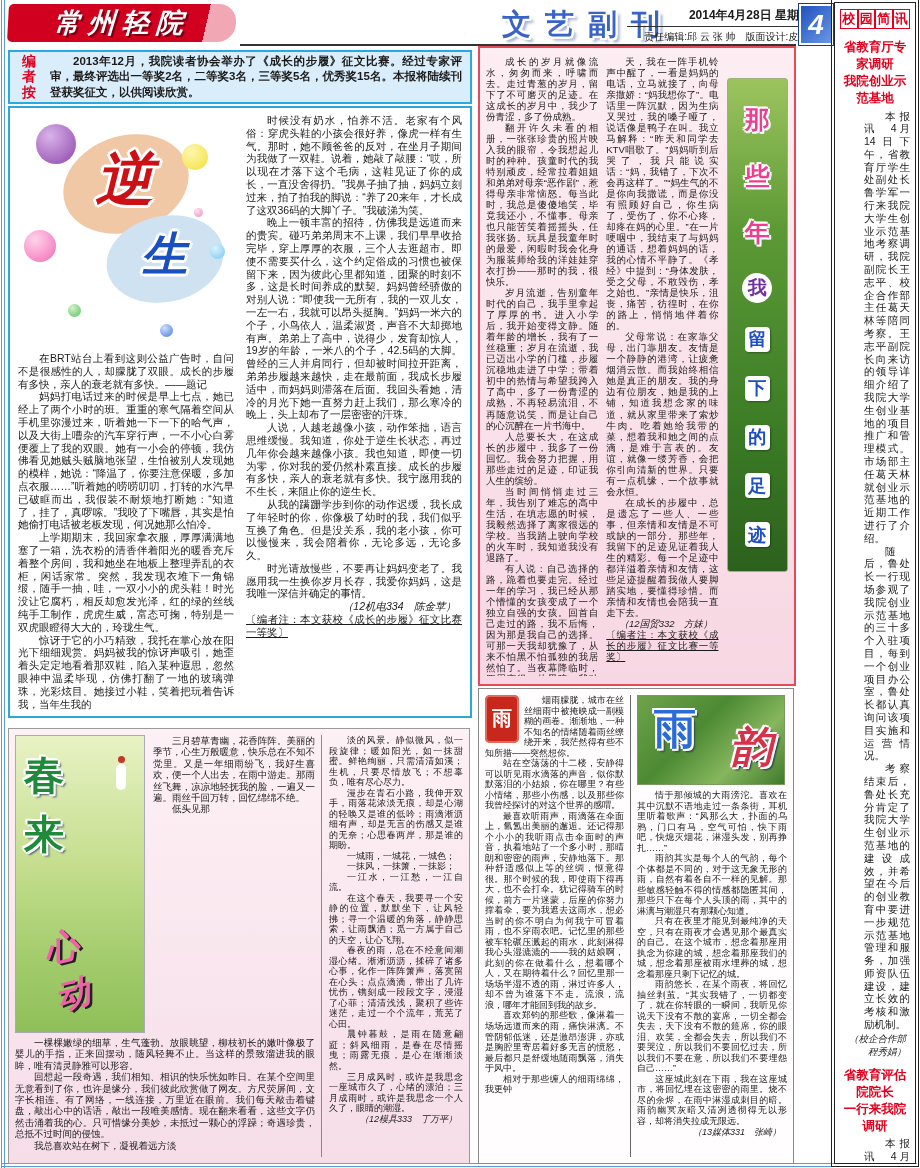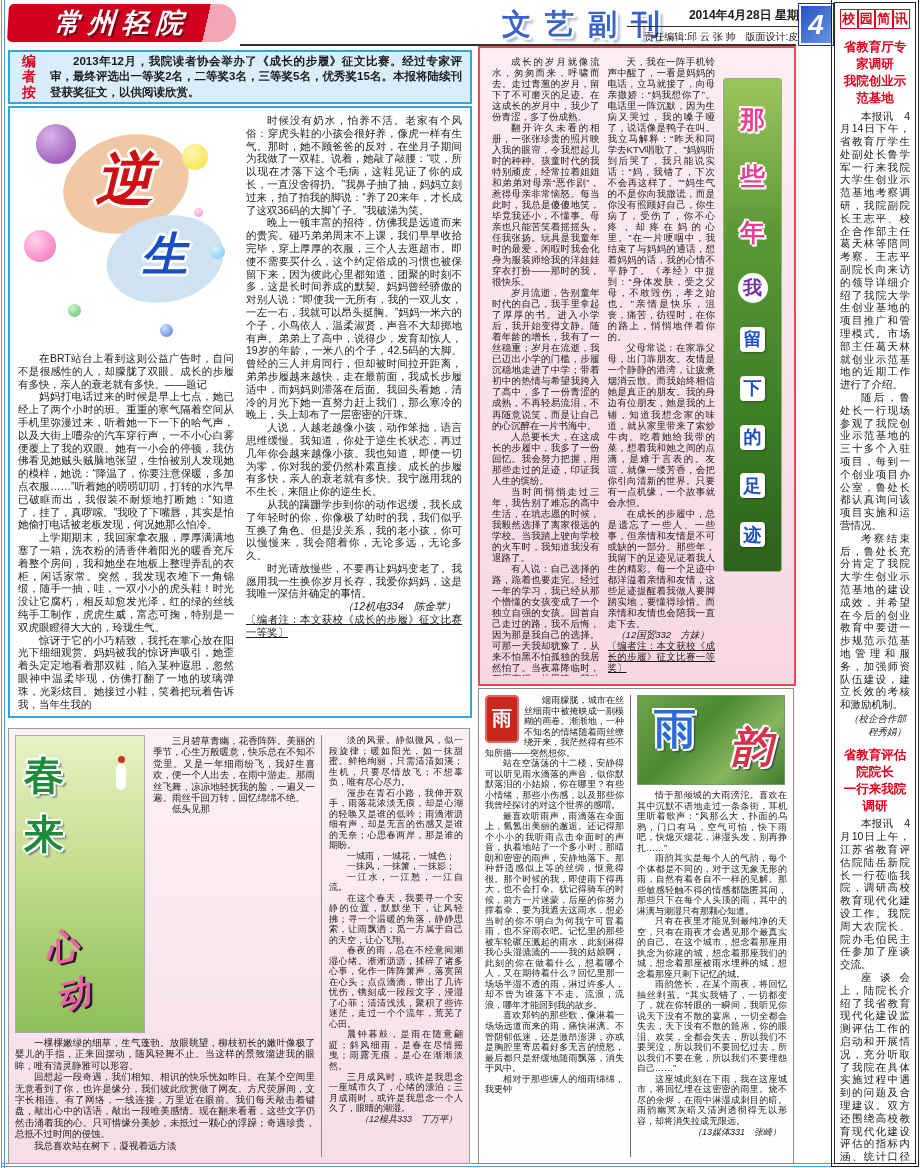--- a/index.html
+++ b/index.html
@@ -50,21 +50,21 @@
   .b1{left:12px;top:6px;width:40px;height:40px;background:radial-gradient(circle at 35% 30%,#d9b3e8,#8e44ad);}
   .b2{left:158px;top:26px;width:26px;height:26px;background:radial-gradient(circle at 35% 30%,#fff6b0,#f3e03a);}
   .b3{left:0px;top:112px;width:32px;height:32px;background:radial-gradient(circle at 35% 30%,#ffd3ea,#f26bb5);}
   .b4{left:186px;top:126px;width:15px;height:15px;background:radial-gradient(circle at 35% 30%,#d7f3ff,#79c7ef);}
   .b5{left:44px;top:186px;width:13px;height:13px;background:radial-gradient(circle at 35% 30%,#d2f3c8,#5abf63);}
   .b6{left:136px;top:206px;width:13px;height:13px;background:radial-gradient(circle at 35% 30%,#cfe0ff,#4a77d8);}
   .b7{left:170px;top:90px;width:9px;height:9px;background:radial-gradient(circle at 35% 30%,#ffe2ef,#ef8ec2);}
   
   .art2{left:478px;top:46px;width:314px;height:636px;border:2px solid #e64a58;
         background:linear-gradient(180deg,#fdeef3,#f7d7e3);}
-  .art2-inner{display:flex;height:100%;padding:8px 12px;box-sizing:border-box;gap:8px;}
+  .art2-inner{display:flex;height:100%;padding:8px 6px;box-sizing:border-box;gap:8px;}
   .art2 .c{width:117px;font-size:9.5px;line-height:1.16;overflow:hidden;}
   .fp-strip{width:62px;height:492px;margin-top:22px;border:1px solid #9bb07d;border-radius:3px;
         background:linear-gradient(180deg,#9cc45e 0%,#5d9a36 30%,#3c7d26 70%,#2c611d 100%);
         display:flex;flex-direction:column;align-items:center;justify-content:space-evenly;}
   .fp-strip .pk{font-size:25px;font-weight:bold;color:#ec3f8f;
         text-shadow:-2px 0 #fff,2px 0 #fff,0 -2px #fff,0 2px #fff,2px 2px #fff,-2px -2px #fff;}
   .fp-me{width:30px;height:30px;border-radius:50%;background:#fff;display:flex;align-items:center;justify-content:center;
         font-size:19px;font-weight:bold;color:#7030a0;}
   .fp-bx{width:25px;height:25px;background:#fff;border-radius:4px;display:flex;align-items:center;justify-content:center;
         font-size:18px;font-weight:bold;color:#1f4fc0;box-shadow:1px 1px 2px rgba(0,0,0,.35);}
@@ -103,21 +103,21 @@
         text-shadow:-2px 0 #fff,2px 0 #fff,0 -2px #fff,0 2px #fff,2px 2px #fff,-2px -2px #fff,3px 3px 2px #234;}
   .rt-yun{position:absolute;right:12px;top:26px;font-size:42px;font-weight:bold;font-style:italic;color:#d8324a;
         text-shadow:-2px 0 #fff,2px 0 #fff,0 -2px #fff,0 2px #fff,2px 2px #fff,-2px -2px #fff,3px 3px 2px #234;}
   
   .sidebar{left:834px;top:2px;width:82px;height:1162px;border:1px solid #222;outline:1px solid #222;outline-offset:2px;
         background:#fff;box-sizing:border-box;padding:6px 5px;display:flex;flex-direction:column;overflow:hidden;}
   .sb-head{display:flex;justify-content:space-between;margin-bottom:6px;}
   .sb-head span{width:16px;height:18px;border:1px solid #e3001e;color:#e3001e;font-weight:bold;font-size:13px;
         display:flex;align-items:center;justify-content:center;}
   .sb-title{color:#e3001e;font-weight:bold;font-size:12.5px;text-align:center;line-height:1.35;margin:4px 0 3px;}
-  .sb-body{font-size:10.5px;line-height:1.22;text-align:justify;}
+  .sb-body{font-size:10.5px;line-height:1.22;text-align:justify;margin-left:24px;}
   .sb-body p{margin:0;text-indent:2em;}
   .sb-credit{font-size:9.5px;text-align:right;font-style:italic;margin:2px 4px 4px;}
 </style>
 </head>
 <body>
 
 <div id="page">
   <div class="abs frame-left"></div>
   <div class="abs frame-bottom"></div>
 

